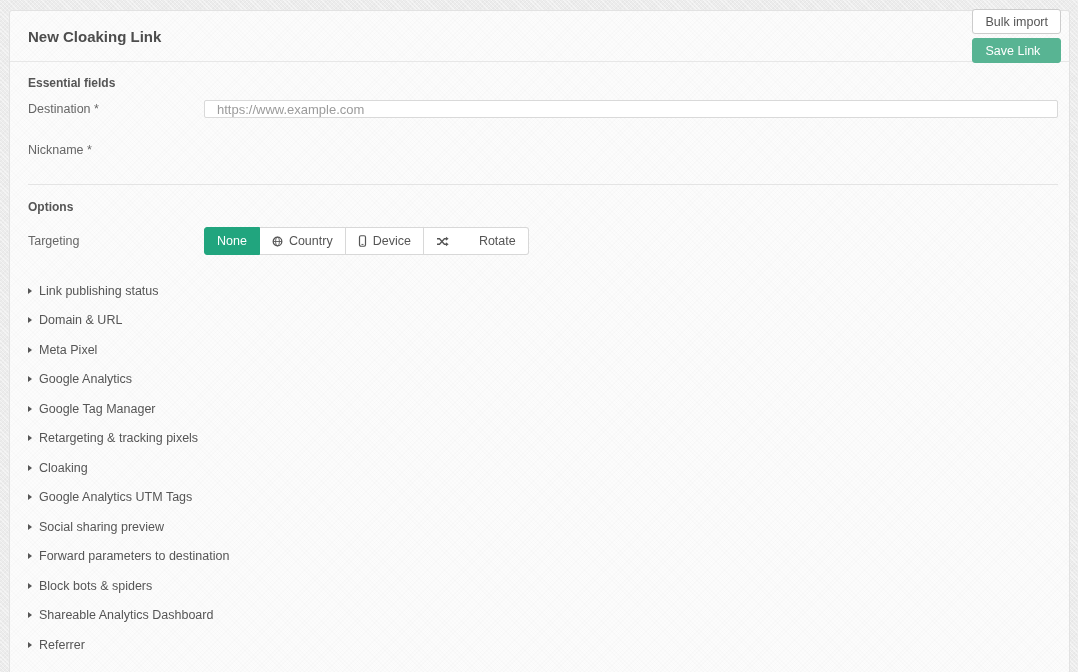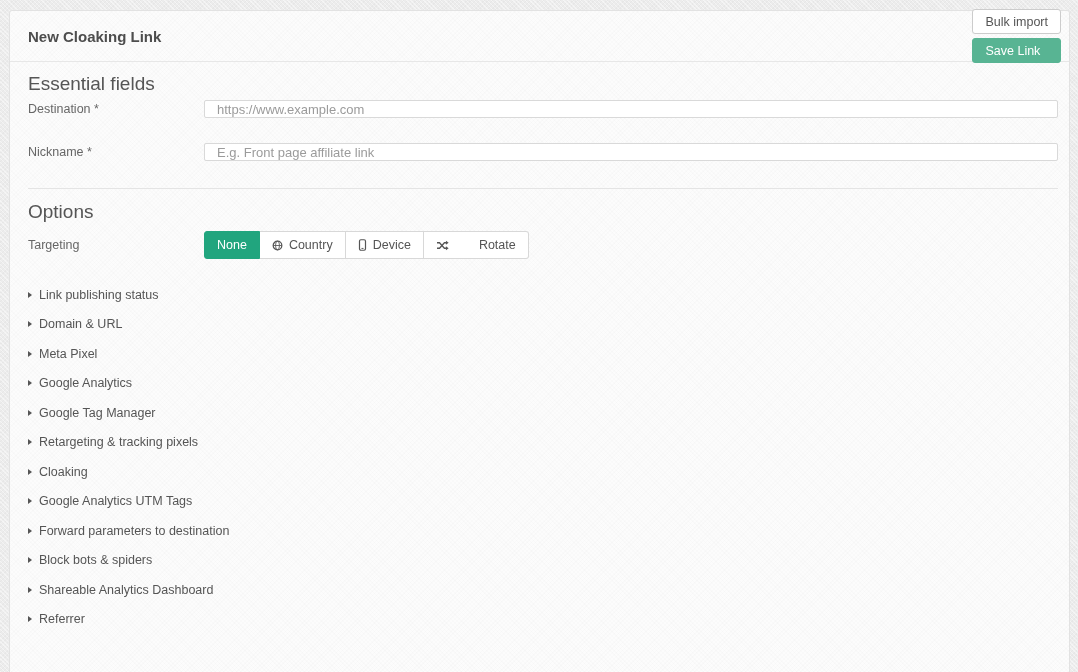--- a/index.html
+++ b/index.html
@@ -41,21 +41,21 @@
   .header-actions{ margin-left:auto; display:flex; gap:4px;flex-direction:column; }
   .hdr-btn{
     height:25px; padding:0 12px; font-size:12.5px;
     font-family:inherit; color:var(--text);
     background:#fff; border:1px solid #cccccc; border-radius:3px;
     cursor:pointer; display:flex; align-items:center;
   }
   .hdr-btn.save{ background:var(--save-green); border-color:var(--save-green); color:#fff; }
 
   .card-body{ padding:14px 11px 0 18px; }
-  .sec-heading{ font-size:19px; font-weight:400; color:var(--text); margin:0 0 9px 0; line-height:15px; }
+  .sec-heading{ font-size:12px; font-weight:700; color:var(--text); margin:0 0 9px 0; line-height:15px; }
   .form-row{ display:flex; align-items:center; margin-bottom:25px; }
   .form-label{ width:176px; flex-shrink:0; font-size:12.5px; color:var(--text-label); }
   .text-input{
     flex:1; height:18px; border:1px solid var(--border); border-radius:2px;
     padding:0 12px; font-size:13px; color:var(--text); background:#fff;
     font-family:inherit; outline:none;
   }
   .text-input::placeholder{ color:var(--placeholder); opacity:1; }
   hr.content-divider{ border:none; border-top:1px solid #e4e4e4; margin:27px 0 15px 0; }
   .options-heading{ margin:0 0 0 0; }
@@ -99,21 +99,20 @@
 
     <div class="sec-heading">Essential fields</div>
 
     <div class="form-row">
       <label class="form-label">Destination *</label>
       <input class="text-input" type="text" placeholder="https://www.example.com" style="">
     </div>
 
     <div class="form-row">
       <label class="form-label">Nickname *</label>
-      <input class="text-input" type="text" placeholder="E.g. Front page affiliate link" style="">
     </div>
 
     <hr class="content-divider">
 
     <div class="sec-heading options-heading">Options</div>
 
     <div class="form-row targeting-row">
       <label class="form-label">Targeting</label>
       <div class="btn-group">
           <button class="tg-btn active">
@@ -180,20 +179,24 @@
         <div class="collapse-item">
           <span class="tri"></span>
           <span>Cloaking</span>
         </div>
         <div class="collapse-item">
           <span class="tri"></span>
           <span>Google Analytics UTM Tags</span>
         </div>
         <div class="collapse-item">
           <span class="tri"></span>
+          <span>Social sharing preview</span>
+        </div>
+        <div class="collapse-item">
+          <span class="tri"></span>
           <span>Forward parameters to destination</span>
         </div>
         <div class="collapse-item">
           <span class="tri"></span>
           <span>Block bots &amp; spiders</span>
         </div>
         <div class="collapse-item">
           <span class="tri"></span>
           <span>Shareable Analytics Dashboard</span>
         </div>

